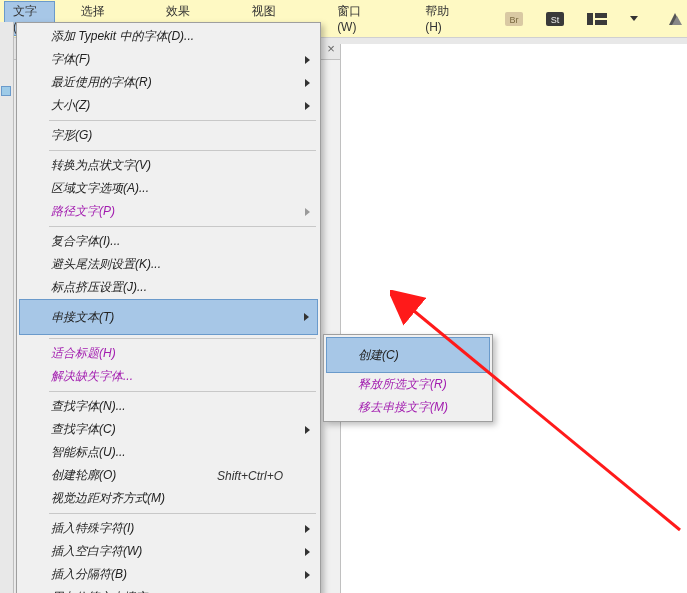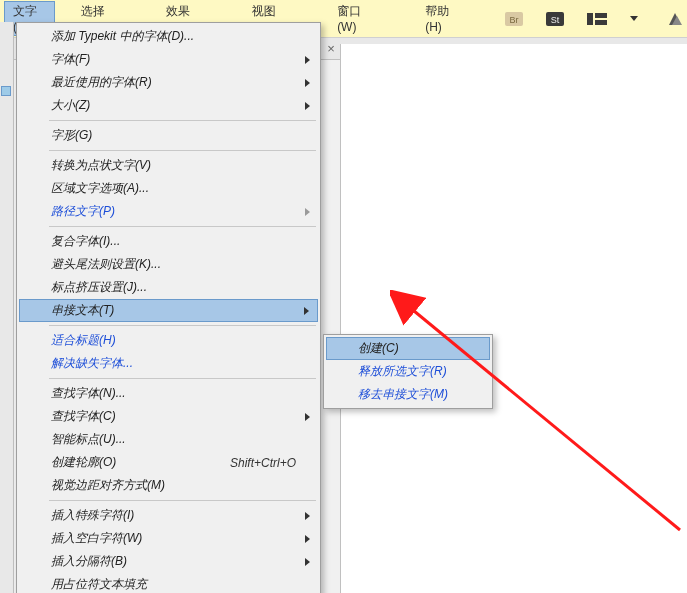--- a/index.html
+++ b/index.html
@@ -86,33 +86,33 @@
   .menu-item {
     display:flex;
     align-items:center;
     height: 23px;
     padding: 0 22px 0 32px;
     color: #222;
     position: relative;
     cursor: default;
     font-style: italic;
   }
-  .menu-item.disabled { color:#1d4ed8; }
+  .menu-item.disabled { color:#a21caf; }
   .menu-item.highlight {
     background: #a7c7e7;
     border: 1px solid #6a9acb;
     padding: 0 21px 0 31px;
-    height: 23px;
+    height: 36px;
   }
   .menu-item .arrow {
     position:absolute; right:8px; top:50%; transform:translateY(-50%);
     width:0;height:0;border-top:4px solid transparent;border-bottom:4px solid transparent;border-left:5px solid #333;
   }
   .menu-item.disabled .arrow { border-left-color:#9a9a9a; }
-  .menu-item .shortcut { position:absolute; right:22px; color:#333; }
+  .menu-item .shortcut { position:absolute; right:35px; color:#333; }
   .menu-sep { height:1px; background:#c8c8c8; margin:3px 2px 3px 30px; }
 
   .arrow-annot { position:absolute; left:390px; top:290px; pointer-events:none; }
 </style>
 </head>
 <body>
 
 <div class="menubar">
   <div class="menubar-item open">文字(T)</div>
   <div class="menubar-item">选择(S)</div>

